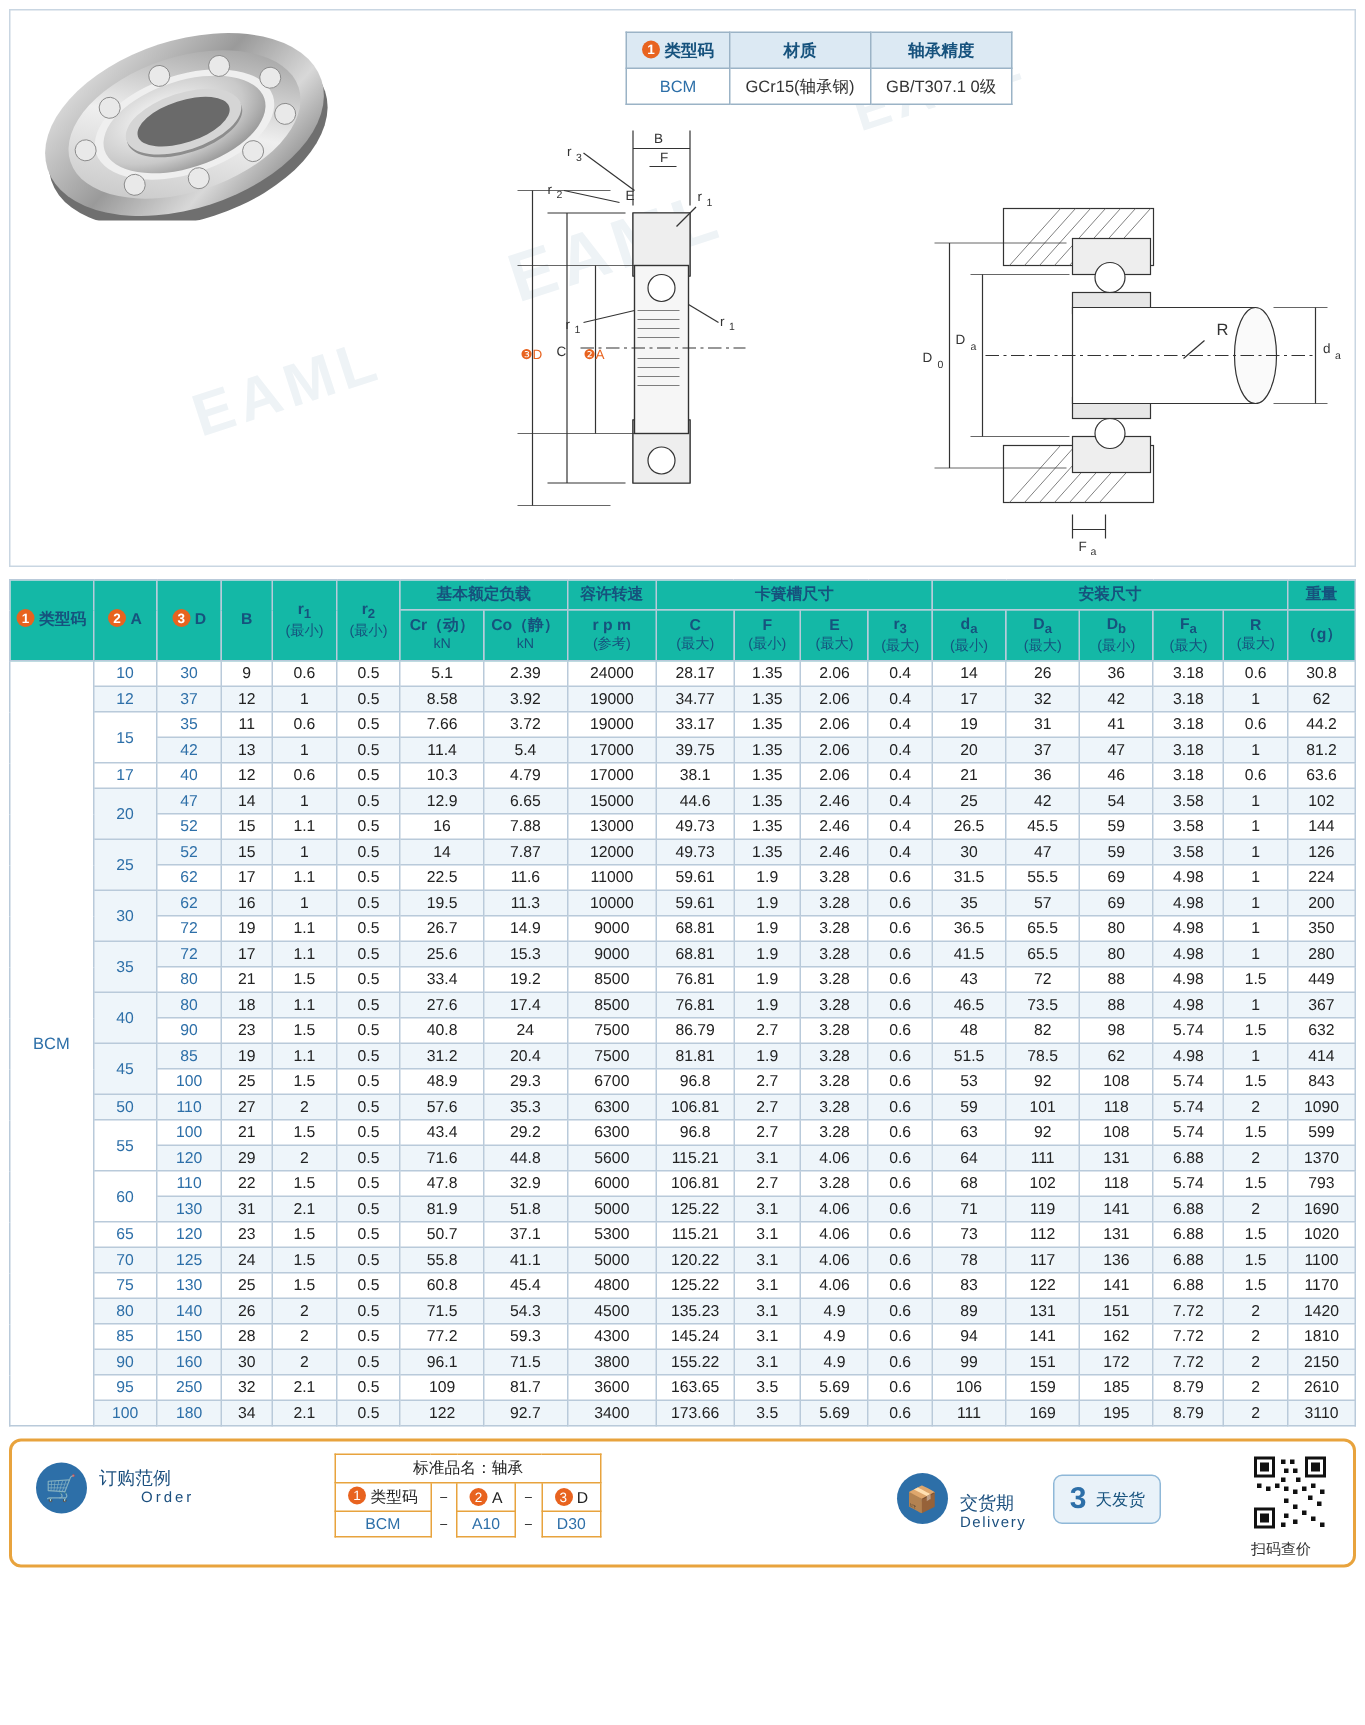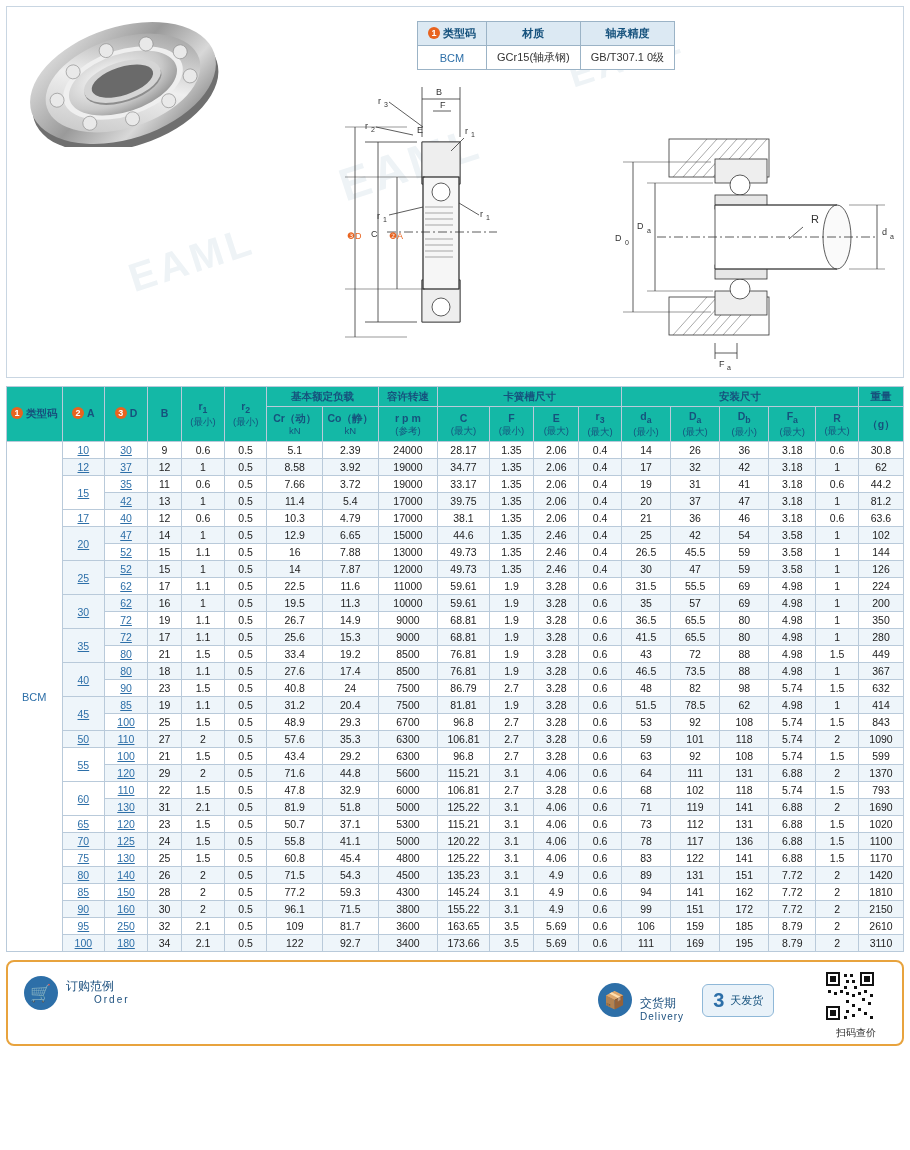--- a/index.html
+++ b/index.html
@@ -88,21 +88,21 @@
     color:#16527d;
     font-weight:bold;
     line-height:1.25;
     padding:3px 2px;
   }
   table.spec thead th .sub{
     display:block;font-weight:normal;font-size:9.5px;color:#16527d;
   }
   table.spec tbody tr.alt td{ background:#eef5fa; }
   table.spec tbody td{ background:#ffffff; height:17px; }
-  td.blue{ color:#2d6fa8;text-decoration:underline; }
+  td.blue{ color:#2d6fa8; }
   td.type-col{ color:#2d6fa8; font-size:11px; }
   
   .footer{
     margin:8px 6px 0 6px;
     height:86px;
     border:2px solid #e8a33d;
     border-radius:8px;
     position:relative;
     background:#fff;
   }
@@ -132,21 +132,21 @@
     margin-left:10px;
     border:1px solid #8fb8d8;
     background:#e9f2f9;
     border-radius:6px;
     padding:4px 10px;
     display:flex;align-items:center;gap:6px;
     color:#16527d;
   }
   .day-badge .num{font-size:20px;font-weight:bold;color:#2d6fa8;}
   .qr{
-    position:absolute;right:26px;top:8px;text-align:right;
+    position:absolute;right:16px;top:8px;text-align:left;
   }
   .qr-img{width:52px;height:52px;}
   .qr-label{font-size:10px;color:#333;margin-top:2px;}
   .circle-ico{
     width:34px;height:34px;border-radius:50%;
     background:#2d6fa8;display:flex;align-items:center;justify-content:center;
     color:#fff;font-size:17px;
   }
 </style>
 </head>
@@ -984,20 +984,41 @@
 
 <div class="footer">
   <div class="order-block">
     <div class="circle-ico">🛒</div>
     <div class="order-text">
       <div class="cn">订购范例</div>
       <div class="en">Order</div>
     </div>
   </div>
 
+  <table class="order-table">
+    <tbody>
+        <tr>
+      <td colspan="5" class="nameline">标准品名：轴承</td>
+    </tr>
+    <tr>
+      <td><span class="badge">1</span>类型码</td>
+      <td class="sep">－</td>
+      <td><span class="badge">2</span>A</td>
+      <td class="sep">－</td>
+      <td><span class="badge">3</span>D</td>
+    </tr>
+    <tr>
+      <td class="blue">BCM</td>
+      <td class="sep">－</td>
+      <td class="blue">A10</td>
+      <td class="sep">－</td>
+      <td class="blue">D30</td>
+    </tr>
+  </tbody>
+    </table>
 
   <div class="delivery-block">
     <div class="circle-ico" style="background:#2d6fa8;">📦</div>
     <div class="delivery-text">
       <div class="cn">交货期</div>
       <div class="en">Delivery</div>
     </div>
     <div class="day-badge">
       <span class="num">3</span>
       <span>天发货</span>

